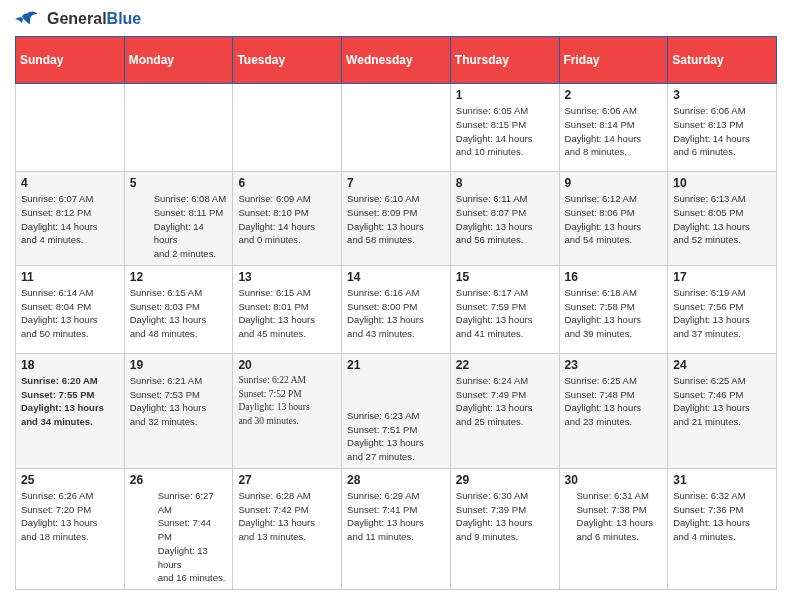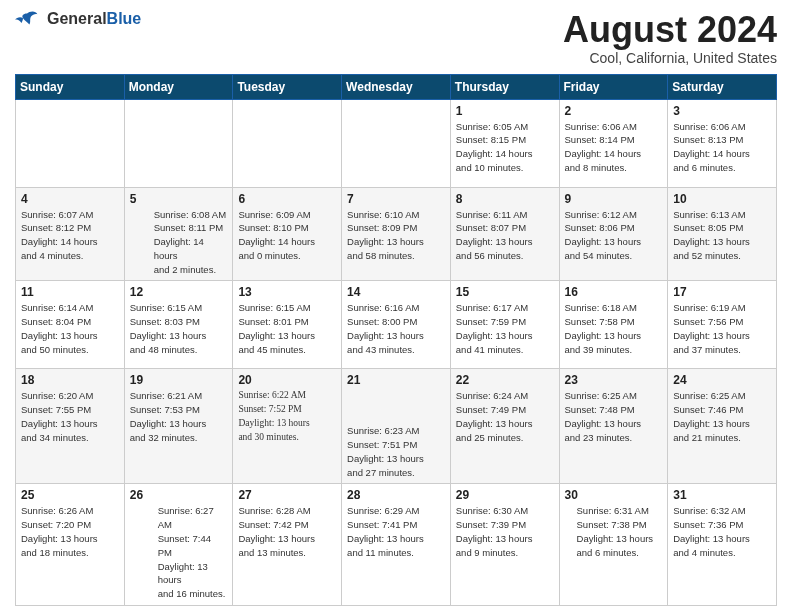--- a/index.html
+++ b/index.html
@@ -47,25 +47,25 @@
     .location-title {
       font-size: 14px;
       color: #444;
     }
     table {
       width: 100%;
       border-collapse: collapse;
       table-layout: fixed;
     }
     thead tr th {
-      background: #0c4a6e;
+      background: #ef4444;
       color: #fff;
       font-size: 12px;
       font-weight: bold;
-      padding: 5px 4px;
+      padding: 16px 4px;
       text-align: left;
       border: 1px solid #1a5fa8;
     }
     tbody tr td {
       border: 1px solid #ccc;
       vertical-align: top;
       padding: 4px 5px;
       font-size: 10px;
       color: #222;
       height: 88px;
@@ -95,24 +95,20 @@
 <div class="header-area">
   <div class="logo">
     <svg class="logo-bird" viewBox="0 0 30 22" xmlns="http://www.w3.org/2000/svg">
       <path d="M15 4 C18 1, 26 0, 28 5 C26 4, 22 5, 20 8 C18 11, 20 15, 18 18 C16 15, 12 13, 10 10 C8 7, 10 4, 15 4Z" fill="#1a5fa8"></path>
       <path d="M10 10 C7 8, 2 9, 0 12 C3 11, 6 13, 8 16 C10 13, 10 10, 10 10Z" fill="#1a5fa8"></path>
     </svg>
     <div>
       <span class="logo-text-general">General</span><span class="logo-text-blue">Blue</span>
     </div>
   </div>
-  <div class="title-area">
-    <div class="month-title">August 2024</div>
-    <div class="location-title">Cool, California, United States</div>
-  </div>
 </div>
 
 <table>
   <thead>
     <tr>
     <th>Sunday</th>
         <th>Monday</th>
         <th>Tuesday</th>
         <th>Wednesday</th>
         <th>Thursday</th>
@@ -246,21 +242,21 @@
           <div class="day-number">17</div>
           <div class="day-info" style="white-space: pre-line;">Sunrise: 6:19 AM
 Sunset: 7:56 PM
 Daylight: 13 hours
 and 37 minutes.</div>
         </td>
       </tr>
       <tr>
         <td>
           <div class="day-number">18</div>
-          <div class="day-info" style="white-space: pre-line;">Sunrise: 6:20 AM
+          <div class="day-info" style="white-space: pre-line; font-weight: bold;">Sunrise: 6:20 AM
 Sunset: 7:55 PM
 Daylight: 13 hours
 and 34 minutes.</div>
         </td>
         <td>
           <div class="day-number">19</div>
           <div class="day-info" style="white-space: pre-line;">Sunrise: 6:21 AM
 Sunset: 7:53 PM
 Daylight: 13 hours
 and 32 minutes.</div>

